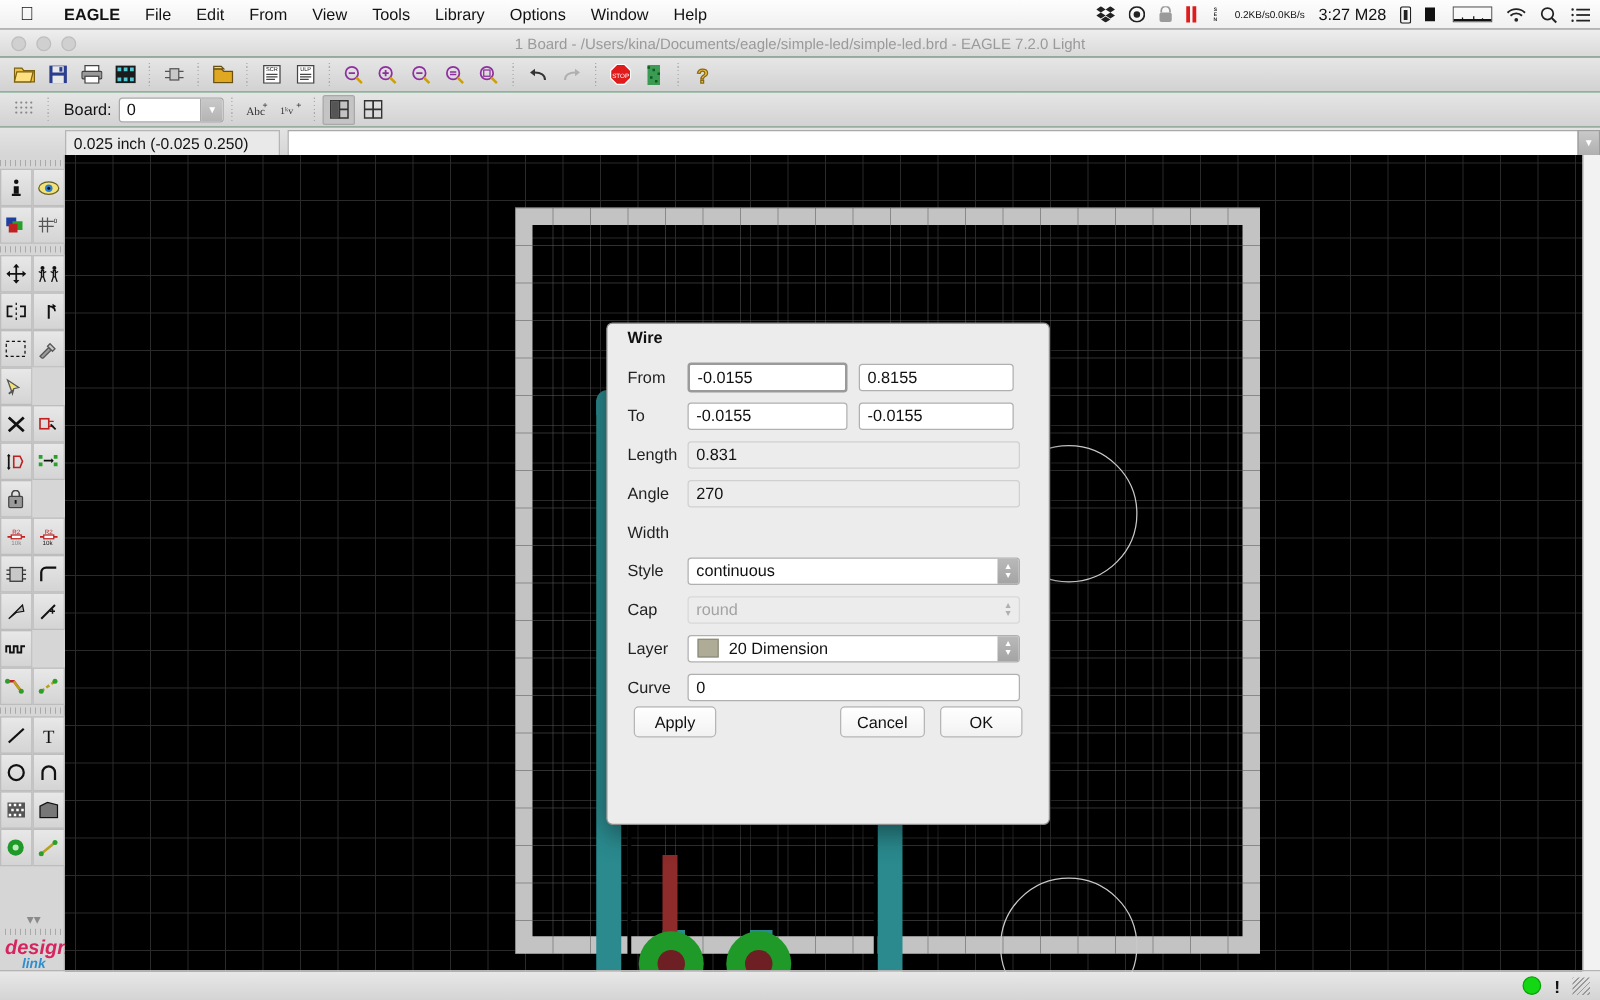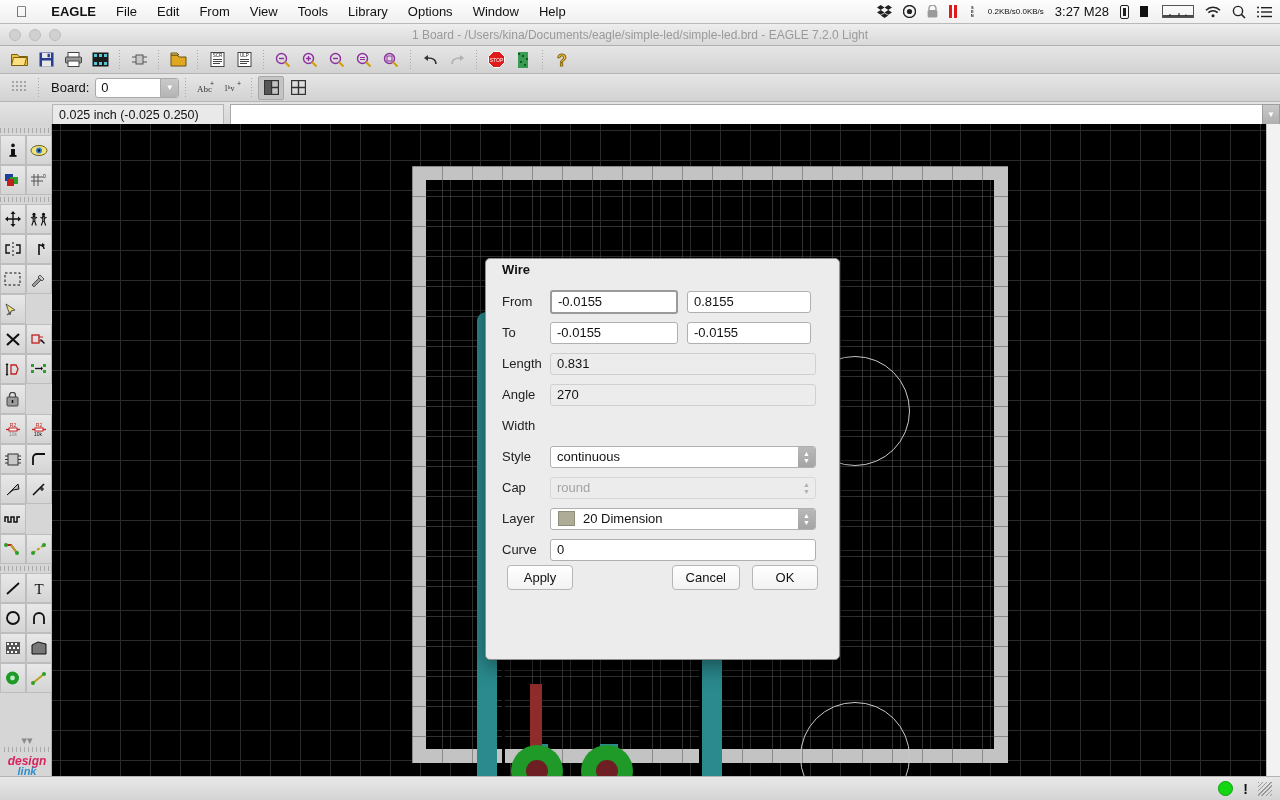--- a/index.html
+++ b/index.html
@@ -103,21 +103,21 @@
   .pgrid { display: flex; flex-wrap: wrap; width: 52px; }
   .pcell {
     width: 26px; height: 30px; display: flex; align-items: center; justify-content: center;
     background: linear-gradient(180deg,#e8e8e8,#d4d4d4); border: 1px solid #bdbdbd;
   }
   .pcell.empty { background: #d6d6d6; border-color: transparent; }
   .pdot { width: 52px; height: 5px;
           background: repeating-linear-gradient(90deg,#a9a9a9 0 1px,transparent 1px 4px);
           margin: 2px 0; }
   .logo { position: absolute; bottom: 14px; left: 4px; width: 46px; text-align: center; }
-  .logo .d { font-size: 12px; font-weight: bold; color: #d6255e; font-style: italic; }
+  .logo .d { font-size: 16px; font-weight: bold; color: #d6255e; font-style: italic; }
   .logo .l { font-size: 11px; font-weight: bold; color: #2f8fce; font-style: italic; margin-top: -3px; }
   .chev { color: #8a8a8a; font-size: 11px; line-height: 9px; }
 
   
   .canvaswrap { flex: 1; position: relative; background: #000; overflow: hidden; }
   .gridbg {
     position: absolute; inset: 0;
     background-image:
       linear-gradient(to right, #2a2a2a 1px, transparent 1px),
       linear-gradient(to bottom, #2a2a2a 1px, transparent 1px);

